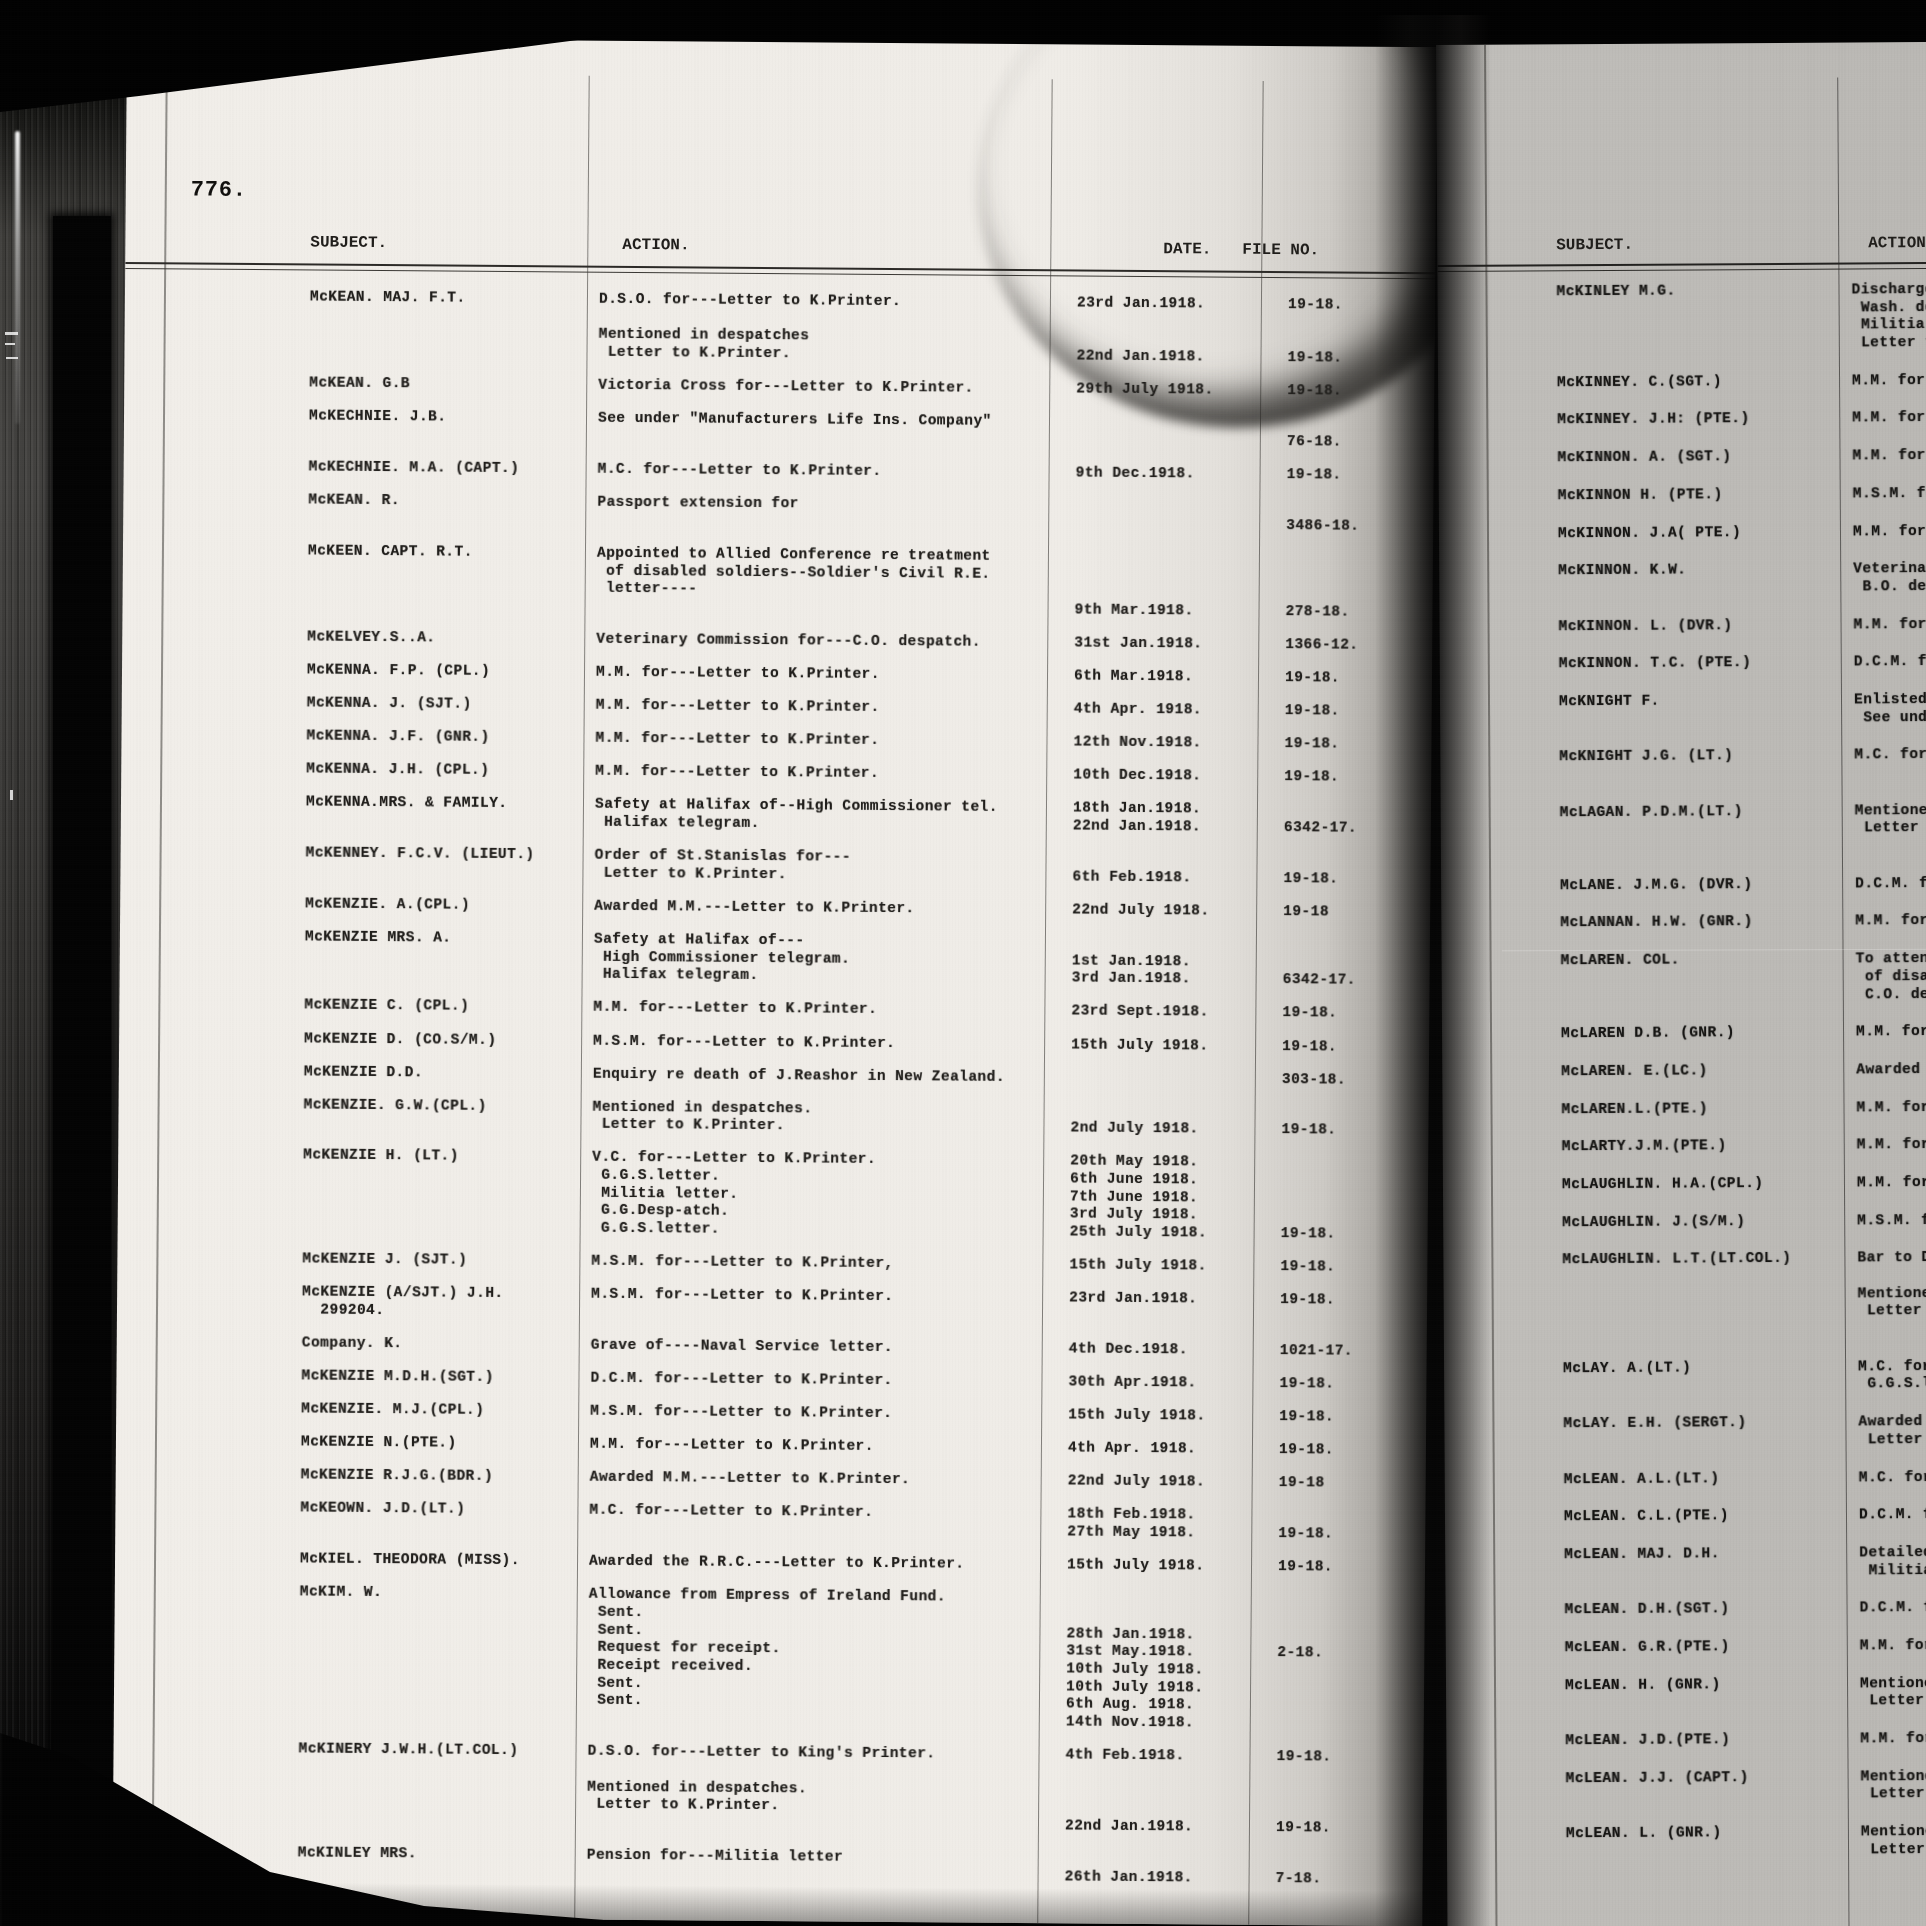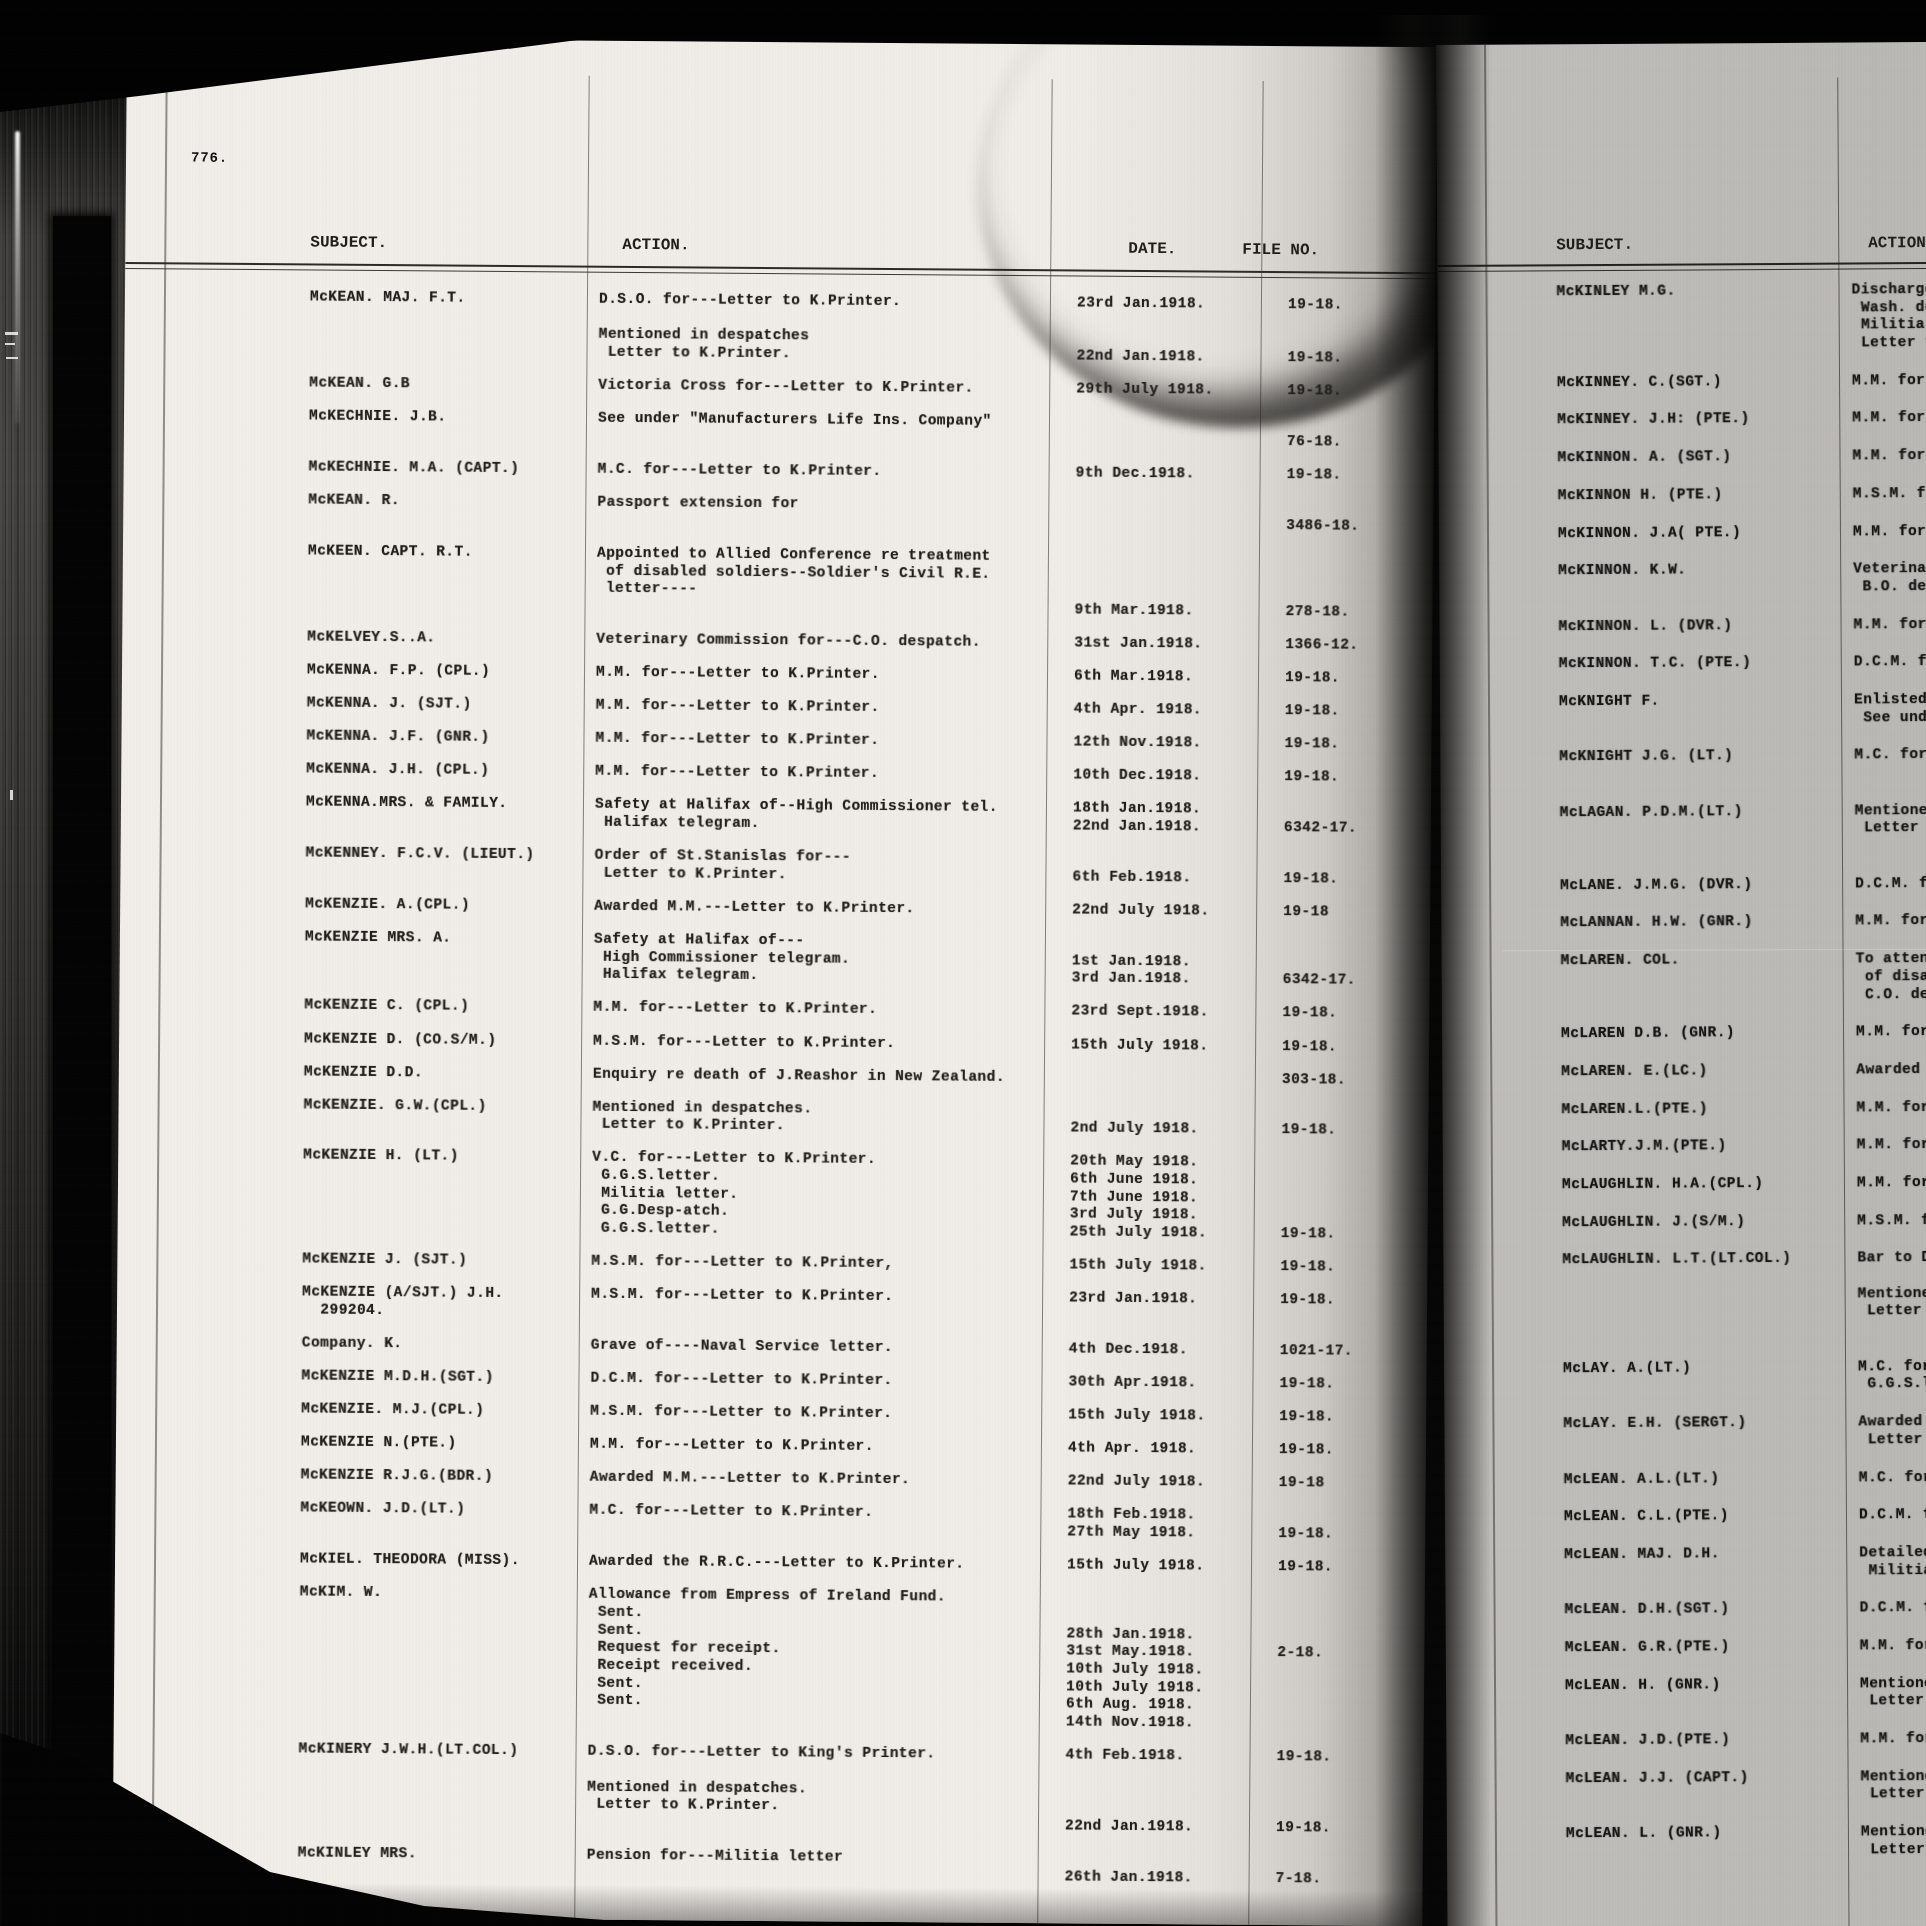--- a/index.html
+++ b/index.html
@@ -42,28 +42,28 @@
     background:linear-gradient(to right,#c0beba 0%,#b8b6b2 48%,#aaa8a4 68%,#93918d 82%,#6e6c68 92%,#444240 100%);}
   .curl-shadow{position:absolute;right:-62px;top:-100px;width:520px;height:482px;border-radius:50%;
     box-shadow:inset -27px -19px 35px 11.6px rgba(35,34,31,.8);filter:blur(5.4px);}
   .page-bottom-shadow{position:absolute;left:0;bottom:0;width:100%;height:35px;
     background:linear-gradient(to bottom,rgba(0,0,0,0),rgba(0,0,0,.35));}
 
   .vrule{position:absolute;top:35px;bottom:0;width:1.2px;background:rgba(40,38,35,.55);}
   .page-right .vrule{background:rgba(30,29,27,.6);}
   .margin-rule{position:absolute;top:0;bottom:0;width:1.5px;background:rgba(45,43,40,.5);}
 
-  .page-number{position:absolute;font-weight:700;font-size:14px;color:#12110f;letter-spacing:0.8px;}
+  .page-number{position:absolute;font-weight:700;font-size:22px;color:#12110f;letter-spacing:0.8px;margin-top:28px;}
   .page-left .page-number{left:65px;top:112px;}
 
   .colheads{position:absolute;left:0;right:0;}
   .page-left .colheads{top:195px;}
   .page-right .colheads{top:192px;}
   .colhead{position:absolute;font-weight:700;font-size:16px;color:#201e1b;white-space:pre;}
-  .page-left .h1{left:185px;} .page-left .h2{left:497px;} .page-left .h3{left:1003px;} .page-left .h4{left:1117px;}
+  .page-left .h1{left:185px;} .page-left .h2{left:497px;} .page-left .h3{left:1038px;} .page-left .h4{left:1117px;}
   .page-right .h1{left:119px;} .page-right .h2{left:431px;}
 
   .rule-double{position:absolute;left:0;right:0;height:3.5px;border-top:2.3px solid #2c2a27;border-bottom:1.2px solid #3a3834;}
   .page-left .rule-double{top:225px;}
   .page-right .rule-double{top:220px;border-top-color:#232220;border-bottom-color:#2e2d2a;}
 
   .entries{position:absolute;left:0;right:0;}
   .page-left .entries{top:250px;filter:blur(0.2px);}
   .page-right .entries{top:239px;filter:blur(0.4px);}
   .entry{position:relative;}

